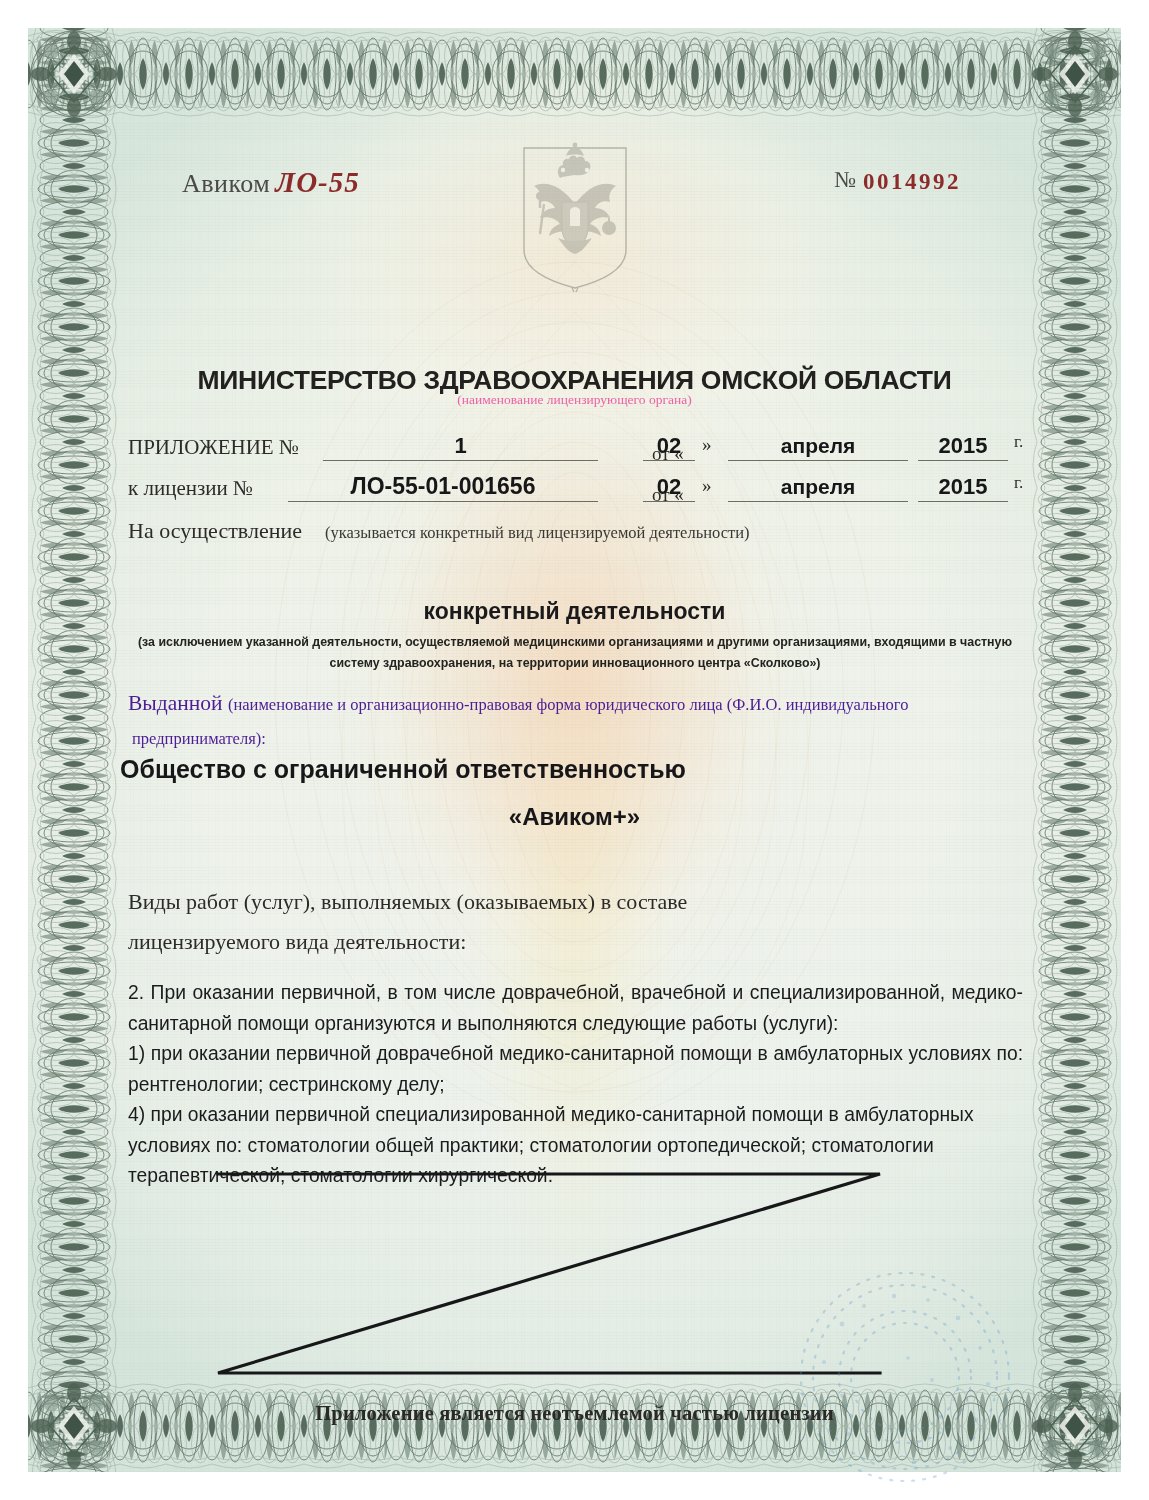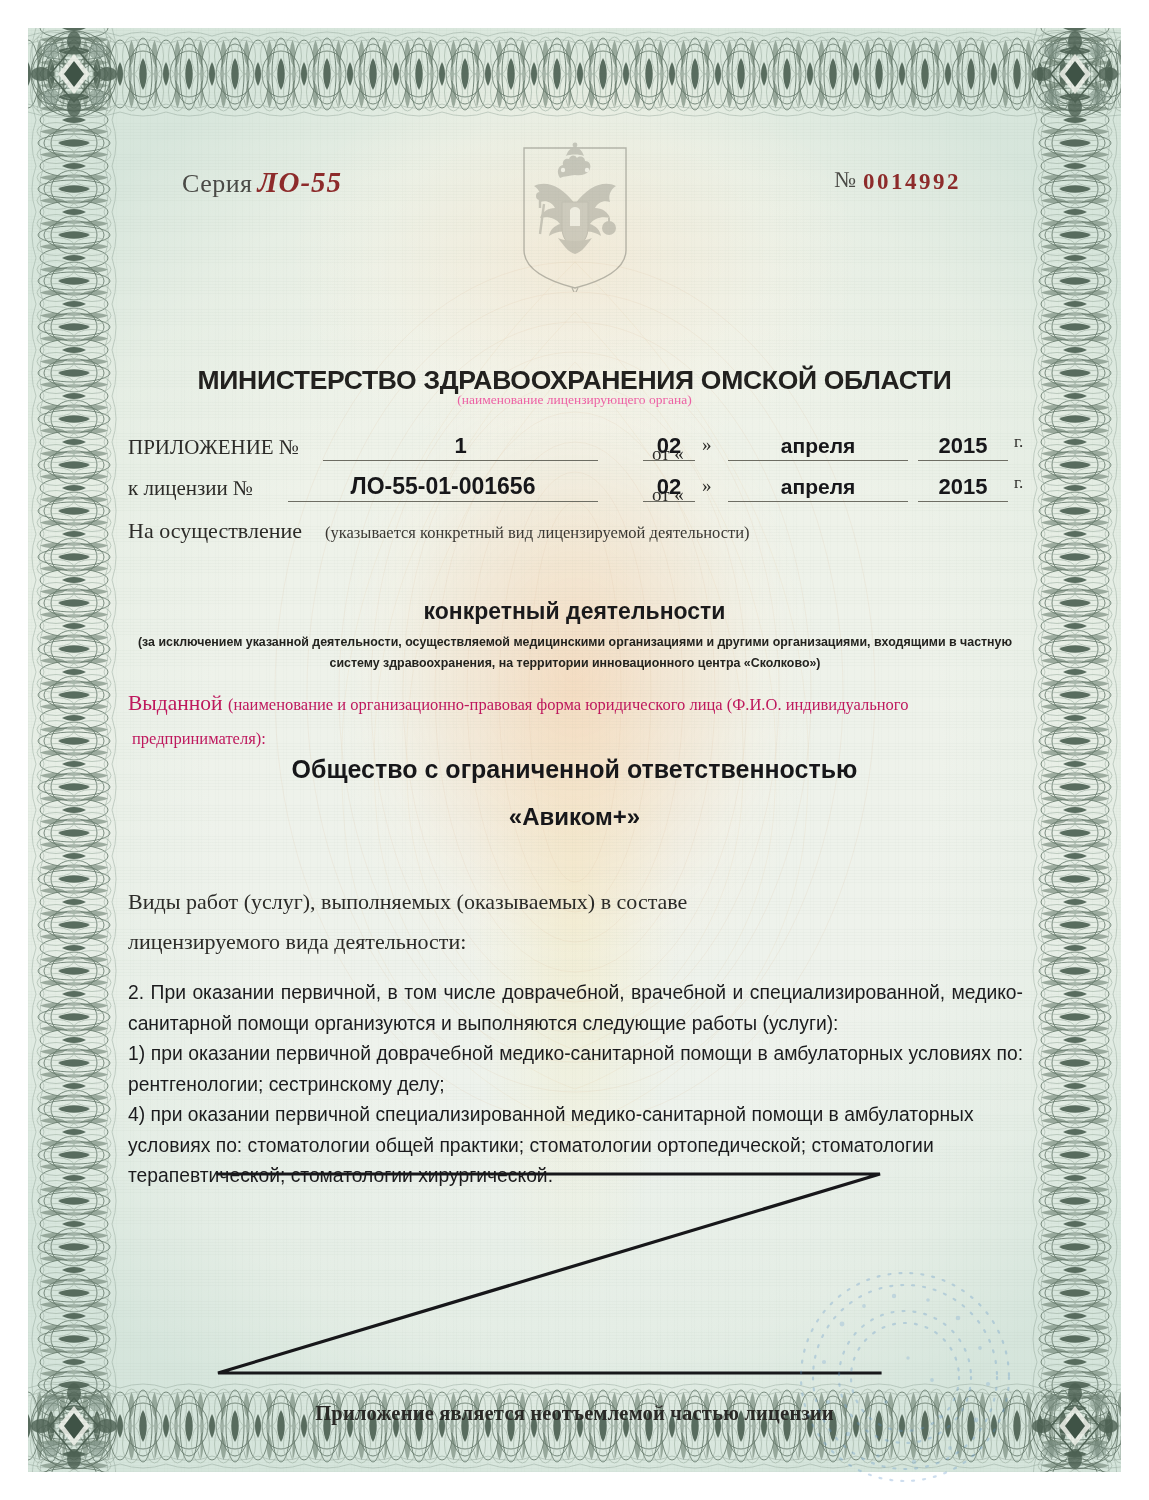--- a/index.html
+++ b/index.html
@@ -280,32 +280,31 @@
     color: #23231f;
   }
 
   
   .issued-label {
     position: absolute;
     left: 8px;
     top: 566px;
     width: 900px;
     font-size: 21.5px;
-    color: #be185d;
+    color: #4c1d95;
     line-height: 34px;
   }
   .issued-label .hint { font-size: 16.5px; }
   .issued-label .l2 { display: block; padding-left: 4px; }
 
   .issued-name-1 {
     position: absolute;
     left: 0;
     top: 635px;
     width: 909px;
-    text-align: center;
     font-family: "Liberation Sans", "DejaVu Sans", sans-serif;
     font-weight: 700;
     font-size: 25px;
     color: #17171a;
   }
   .issued-name-2 {
     position: absolute;
     left: 0;
     top: 683px;
     width: 909px;
@@ -542,21 +541,21 @@
   <svg class="border-band" style="left:28px;  top:1380px; width:92px; height:92px;" viewBox="0 0 92 92">
     <use href="#medallion"></use>
   </svg>
   <svg class="border-band" style="left:1029px;top:1380px; width:92px; height:92px;" viewBox="0 0 92 92">
     <use href="#medallion"></use>
   </svg>
 
   <div class="content">
 
     <div class="serial">
-      <span>Серия</span><span class="code">ЛО-55</span>
+      <span>Авиком</span><span class="code">ЛО-55</span>
     </div>
 
     <svg class="emblem" viewBox="0 0 130 150">
       <path d="M14,6 L116,6 L116,108 C116,126 96,138 65,146 C34,138 14,126 14,108 Z" fill="none" stroke="#6f6f66" stroke-width="1.4"></path>
       <path d="M62,146 L65,152 L68,146" fill="none" stroke="#6f6f66" stroke-width="1.2"></path>
       <g fill="#8b8b80" opacity="0.9">
 
         <path d="M65,62 C52,44 36,38 24,44 C30,48 32,54 30,60 C36,58 42,60 45,66
                  C38,66 32,70 30,76 C38,74 46,76 50,82 C44,84 40,88 39,94
                  C48,88 58,88 65,94 Z"></path>

